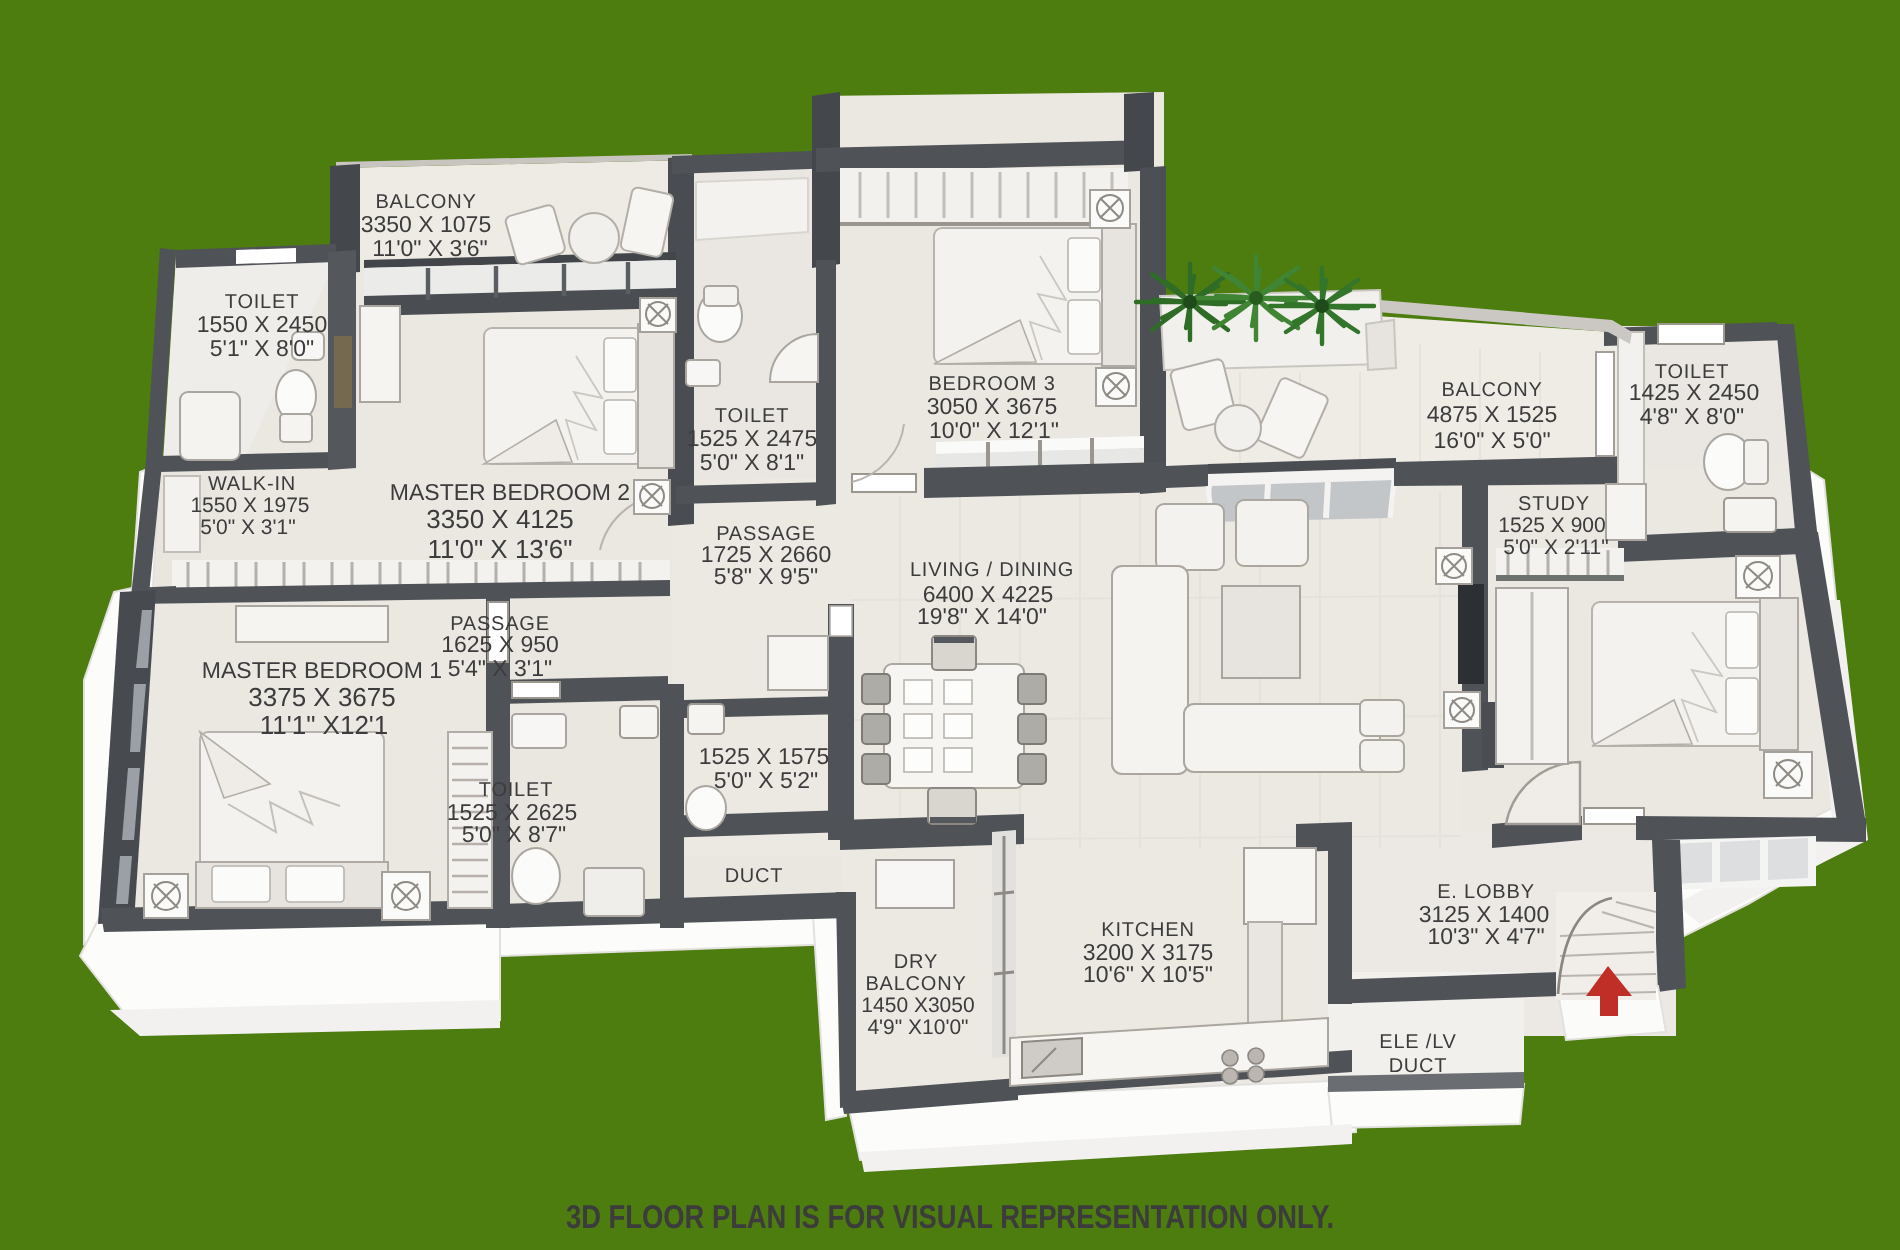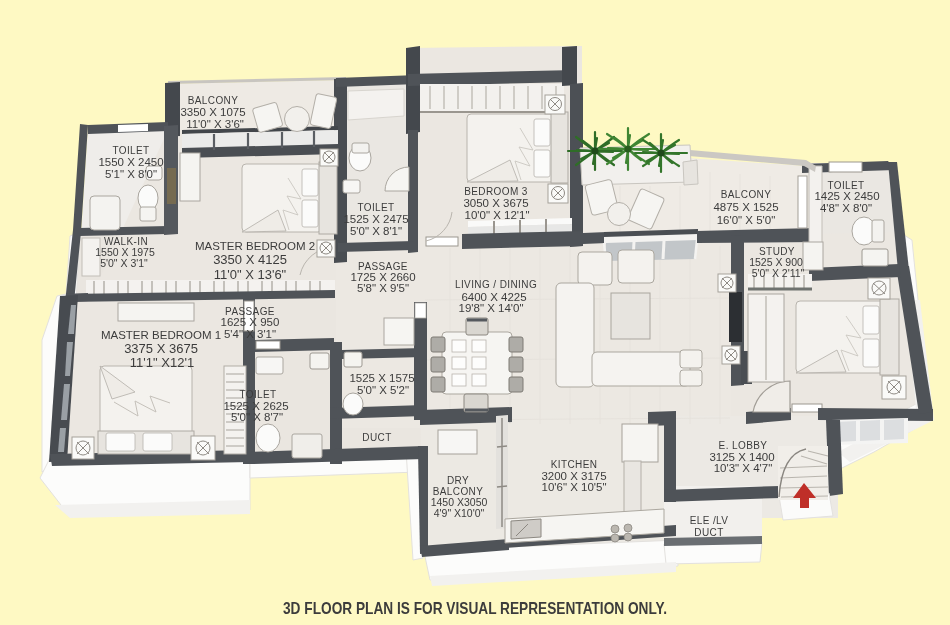--- a/index.html
+++ b/index.html
@@ -1,16 +1,16 @@
 <!DOCTYPE html>
 <html><head>
 <meta charset="utf-8">
 <style>
   html,body{margin:0;padding:0;background:#ffffff;}
-  #stage{position:relative;width:950px;height:625px;overflow:hidden;background:#fef9c3;
+  #stage{position:relative;width:950px;height:625px;overflow:hidden;background:#4d7c0f;
          font-family:"Liberation Sans", sans-serif;}
   svg{display:block;}
   text{fill:#3c3c3c;font-family:"Liberation Sans", sans-serif;}
   .rn{font-size:10px;letter-spacing:.4px;}
   .dm{font-size:11.5px;}
   .dm2{font-size:13px;}
 </style>
 </head>
 <body>
 <div id="stage">

